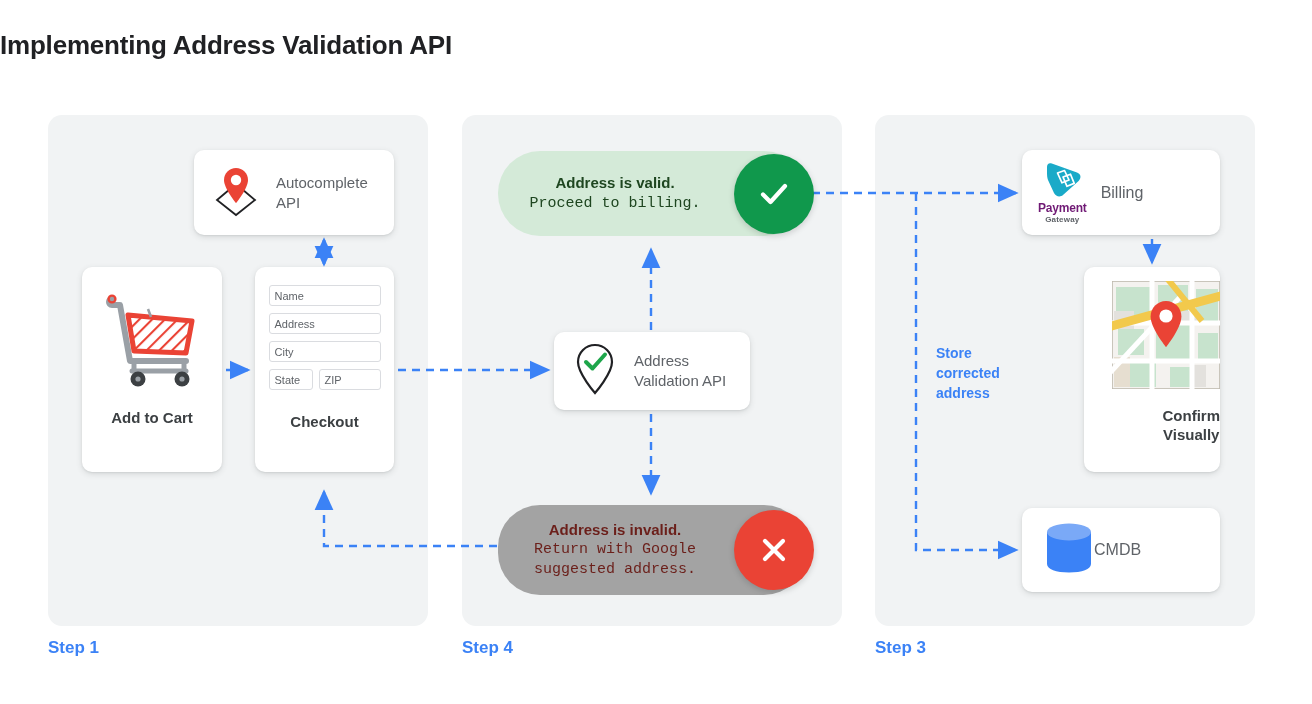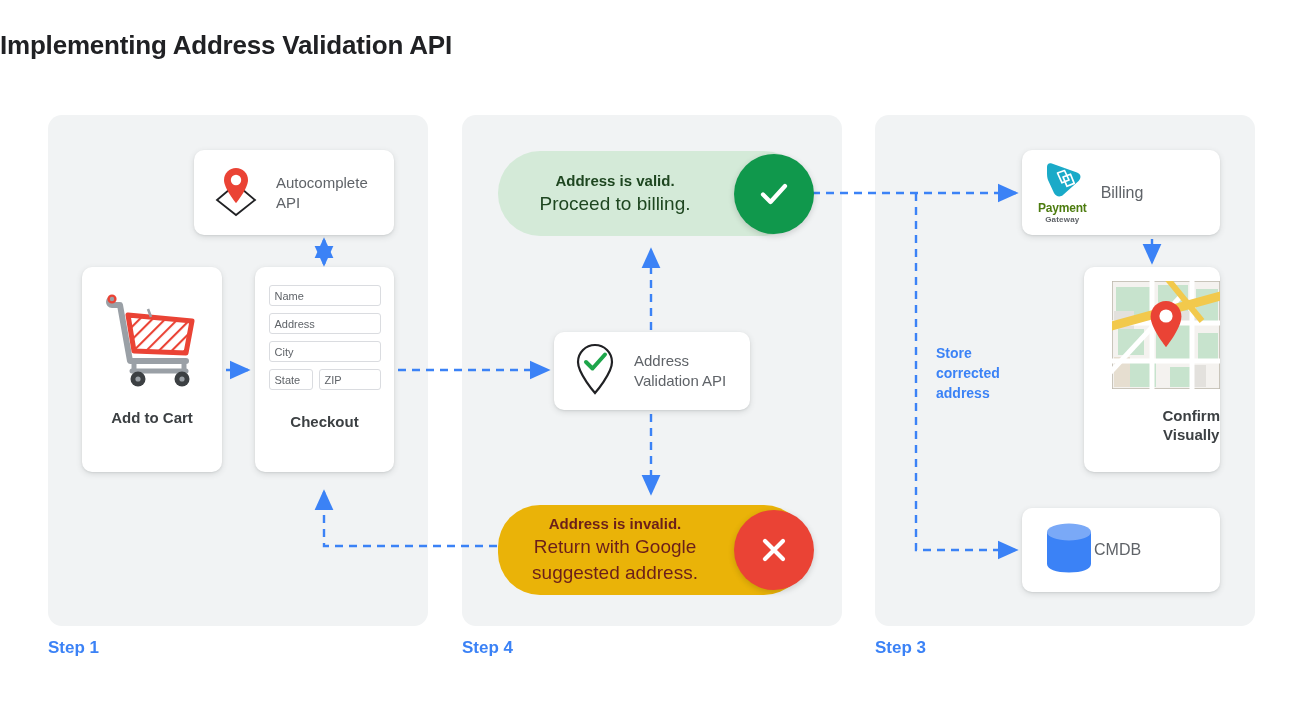--- a/index.html
+++ b/index.html
@@ -93,25 +93,25 @@
     position: absolute;
     border-radius: 42px;
     display: flex; align-items: center;
   }
   #pill-valid {
     left: 498px; top: 151px; width: 308px; height: 85px;
     background: #d4ead8;
   }
   #pill-invalid {
     left: 498px; top: 505px; width: 308px; height: 90px;
-    background: #eab308;
+    background: #a3a3a3;
   }
   .pill-text { flex: 1; text-align: center; padding-right: 74px; }
   .pill-text .l1 { font-size: 15px; font-weight: 700; line-height: 1.35; }
-  .pill-text .l2 { font-size: 19px; line-height: 1.35; }
+  .pill-text .l2 { font-size: 15px; line-height: 1.35; font-family: Liberation Mono, monospace; }
   #pill-valid .l1, #pill-valid .l2 { color: #1e4620; }
   #pill-invalid .l1, #pill-invalid .l2 { color: #6b1f1a; }
 
   .pill-badge {
     position: absolute; right: -8px;
     width: 80px; height: 80px; border-radius: 50%;
     display: flex; align-items: center; justify-content: center;
     box-shadow: 0 2px 6px rgba(0,0,0,.16);
   }
   #pill-valid .pill-badge   { background: #10984c; top: 3px; }
@@ -136,21 +136,21 @@
   .store-note {
     position: absolute; left: 936px; top: 344px;
     font-size: 14px; font-weight: 700; color: #3b82f6;
     line-height: 1.42; width: 90px;
   }
 
   
   #wires { position: absolute; left: 0; top: 0; width: 1312px; height: 704px; pointer-events: none; }
 
   
-  .pg-name { font-size: 12px; font-weight: 700; color: #4d7c0f; letter-spacing: -0.2px; }
+  .pg-name { font-size: 12px; font-weight: 700; color: #701a75; letter-spacing: -0.2px; }
   .pg-sub  { font-size: 8px;  font-weight: 700; color: #5f6368; letter-spacing: .2px; }
 </style>
 </head>
 <body>
 
 <div id="stage">
 
   <div class="title">Implementing Address Validation API</div>
 
   <div class="panel" id="panel1"></div>

